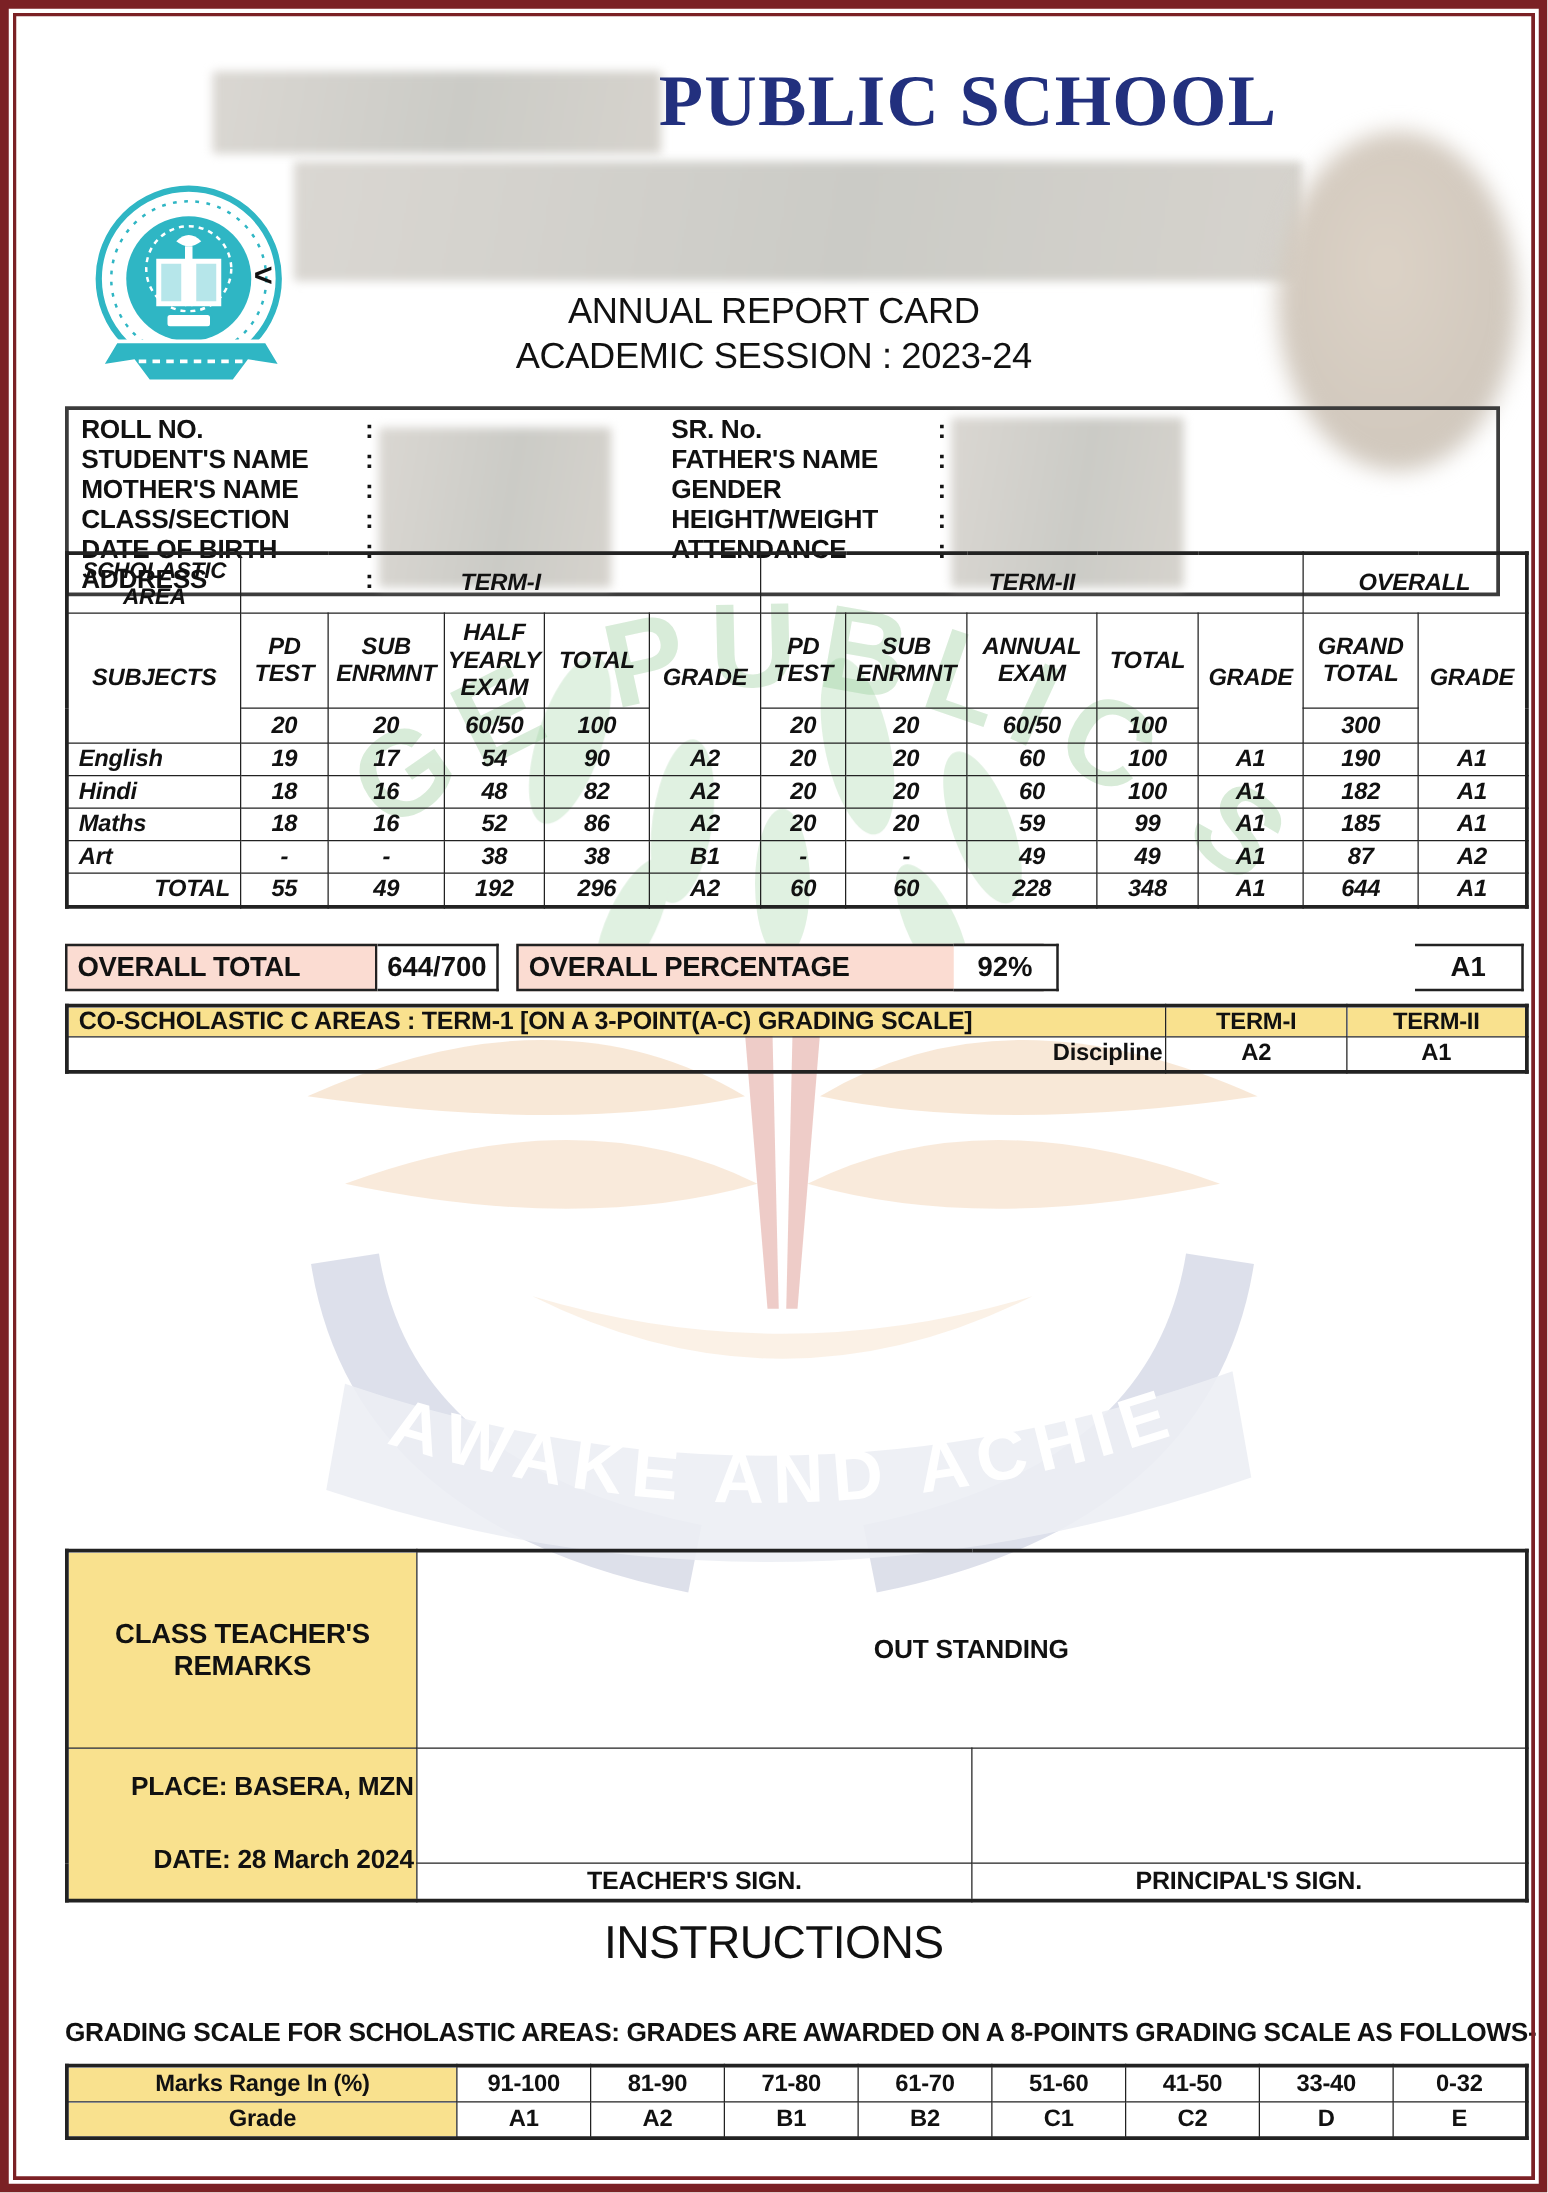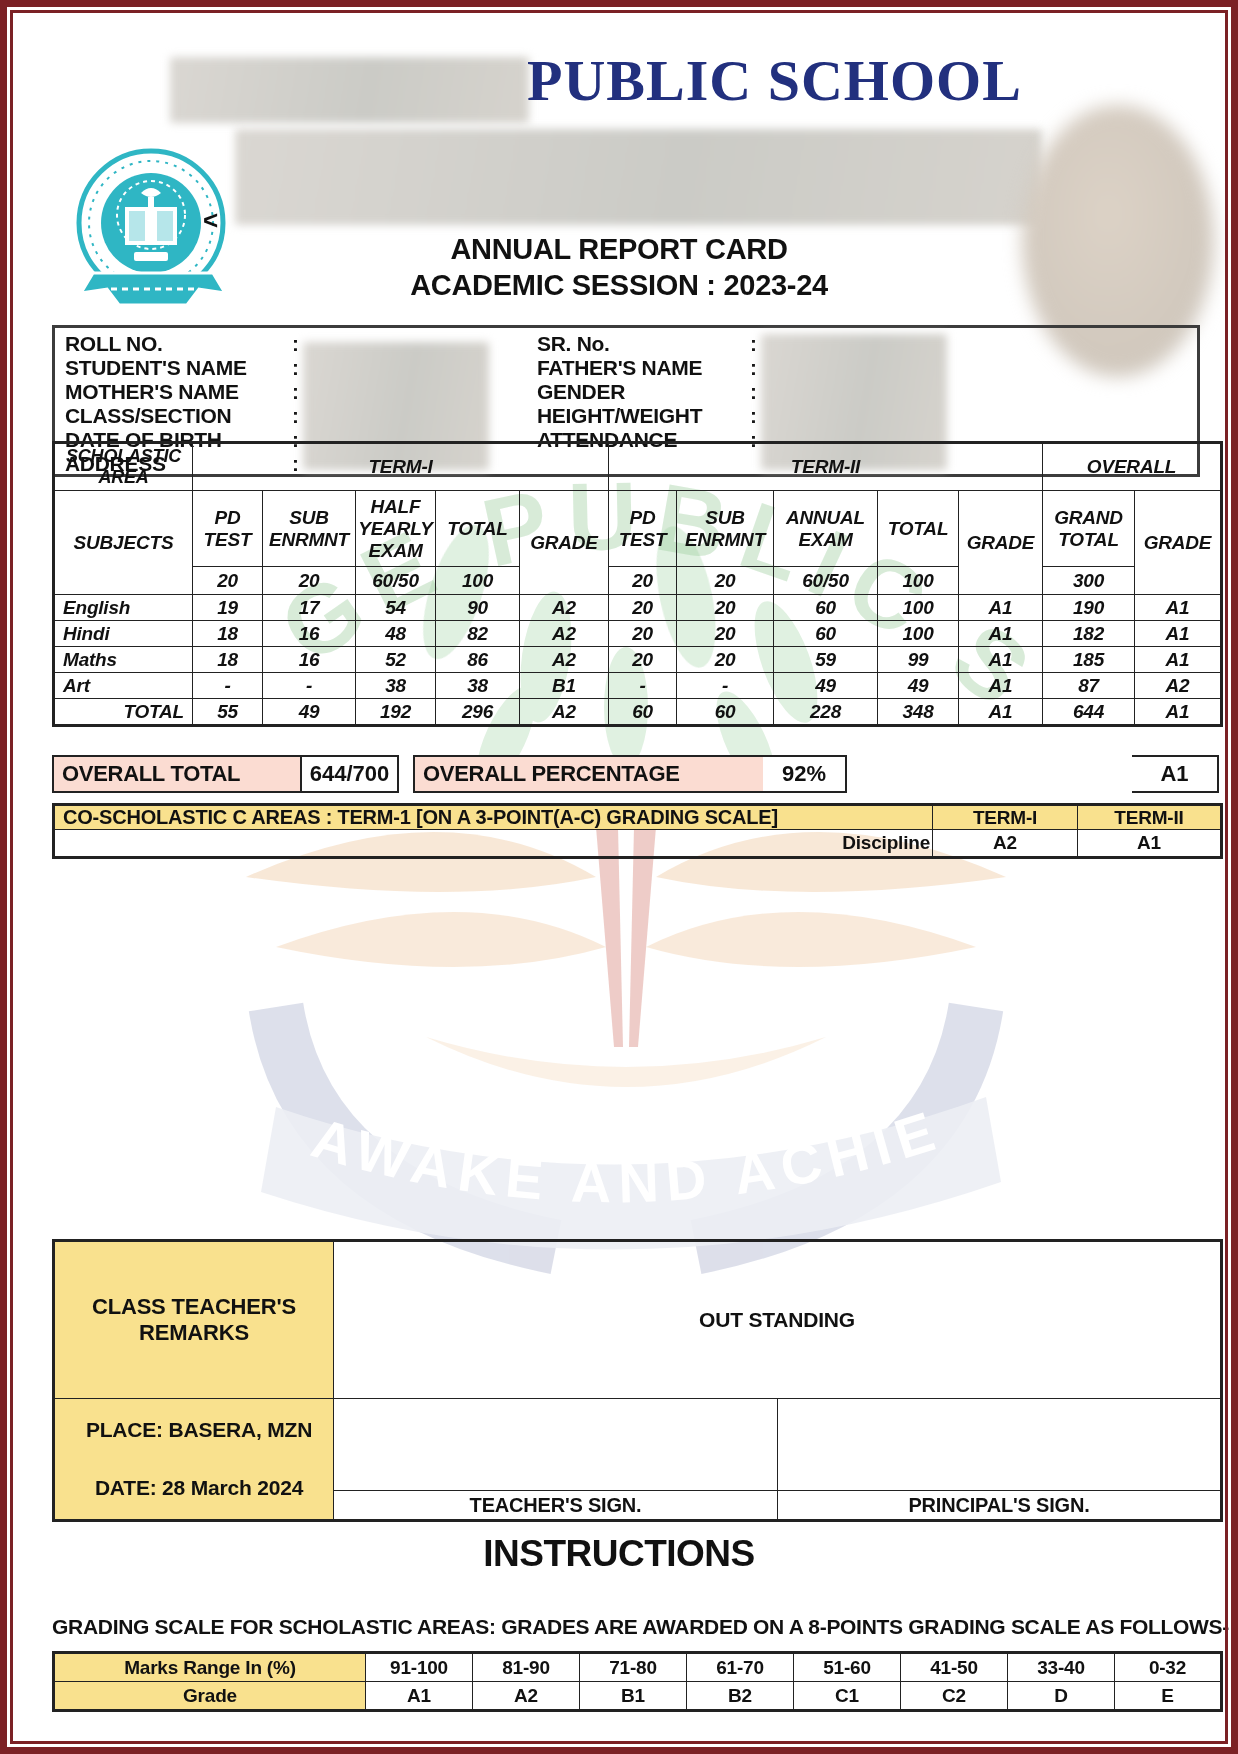--- a/index.html
+++ b/index.html
@@ -14,21 +14,21 @@
   .abs{position:absolute;}
   .blur{
     position:absolute;
     background:linear-gradient(100deg,#dad7d2 0%,#cbcbc6 55%,#d6d3cd 100%);
     filter:blur(4px);border-radius:2px;z-index:6;
   }
   .school-title{
     left:520px;top:40px;font-family:"Liberation Serif",serif;font-weight:700;
     font-size:58px;color:#22307e;letter-spacing:1px;z-index:7;
   }
-  .center-line{left:0;width:100%;text-align:center;font-weight:700;z-index:7;}
+  .center-line{left:0;width:100%;text-align:center;font-weight:400;z-index:7;}
   .report-title{top:226px;font-size:29px;letter-spacing:-0.3px;}
   .session-title{top:262px;font-size:29px;letter-spacing:-0.3px;}
   .stray{left:196px;top:198px;font-size:26px;font-weight:700;z-index:7;}
   
   .sbox{left:45px;top:318px;width:1148px;height:152px;border:3px solid #3c3c3c;
         box-sizing:border-box;z-index:7;background:transparent;}
   .scol{position:absolute;top:4px;}
   .srow{height:24px;display:flex;align-items:center;font-weight:700;font-size:21px;letter-spacing:-0.3px;}
   .slabel{display:inline-block;}
   .scolon{position:absolute;font-weight:700;font-size:21px;}
@@ -339,21 +339,21 @@
         <col style="width:280px">
         <col style="width:444px">
         <col style="width:444px">
       </colgroup>
     <tbody>
         <tr style="height:158px;">
       <td class="yellow" style="font-size:22px;">CLASS TEACHER'S REMARKS</td>
       <td colspan="2" style="font-size:21px;">OUT STANDING</td>
     </tr>
     <tr style="height:92px;">
-      <td class="yellow" rowspan="2" style="text-align:center;padding-left:12px;margin-top:16px;">
+      <td class="yellow" rowspan="2" style="text-align:right;padding-left:12px;margin-top:16px;">
         <div style="font-size:21px;margin-bottom:34px;">PLACE: BASERA, MZN</div>
         <div style="font-size:21px;">DATE: 28 March 2024</div>
       </td>
       <td></td>
       <td></td>
     </tr>
     <tr style="height:30px;">
       <td style="font-size:20px;">TEACHER'S SIGN.</td>
       <td style="font-size:20px;">PRINCIPAL'S SIGN.</td>
     </tr>

